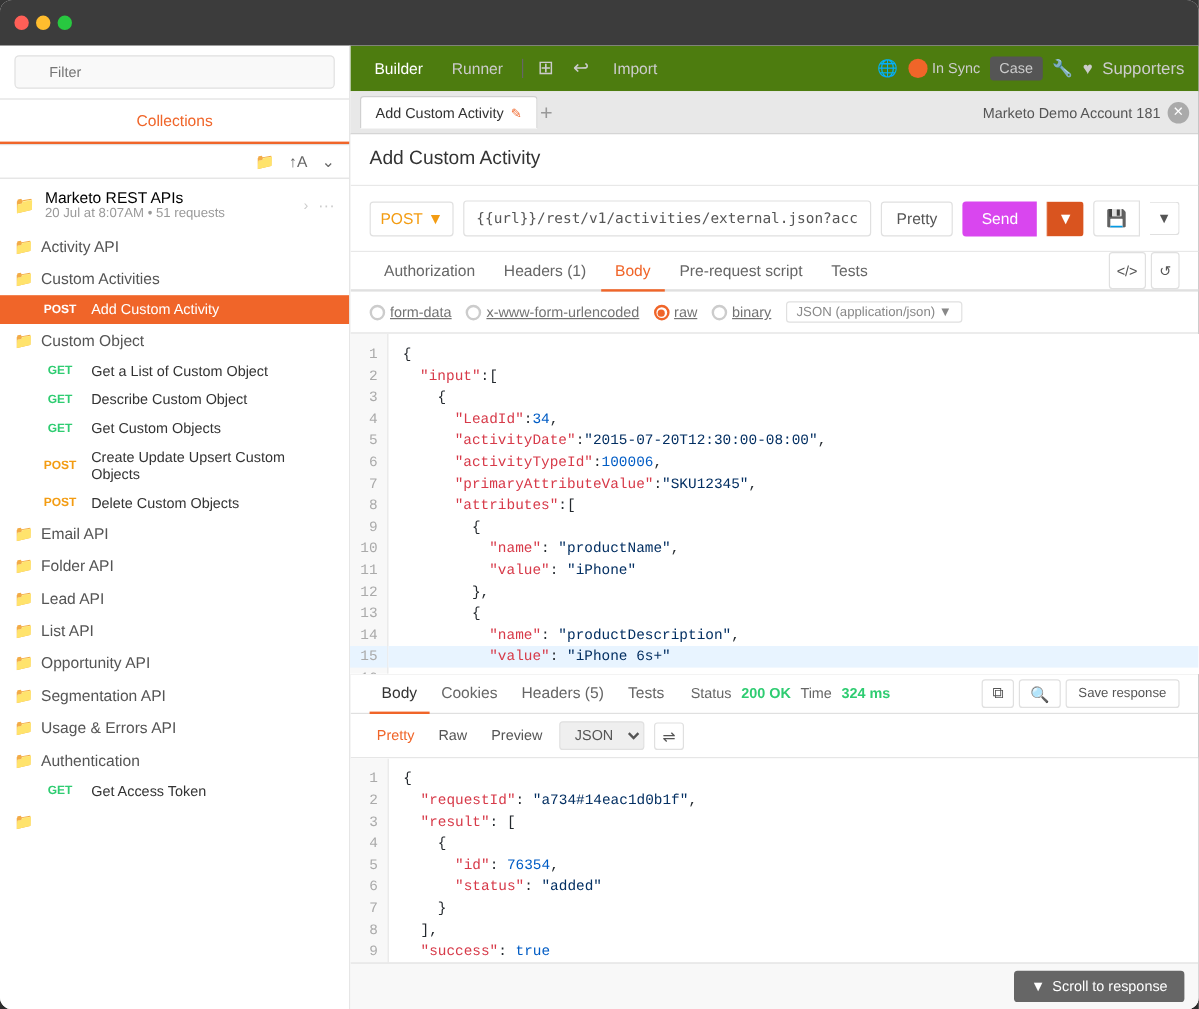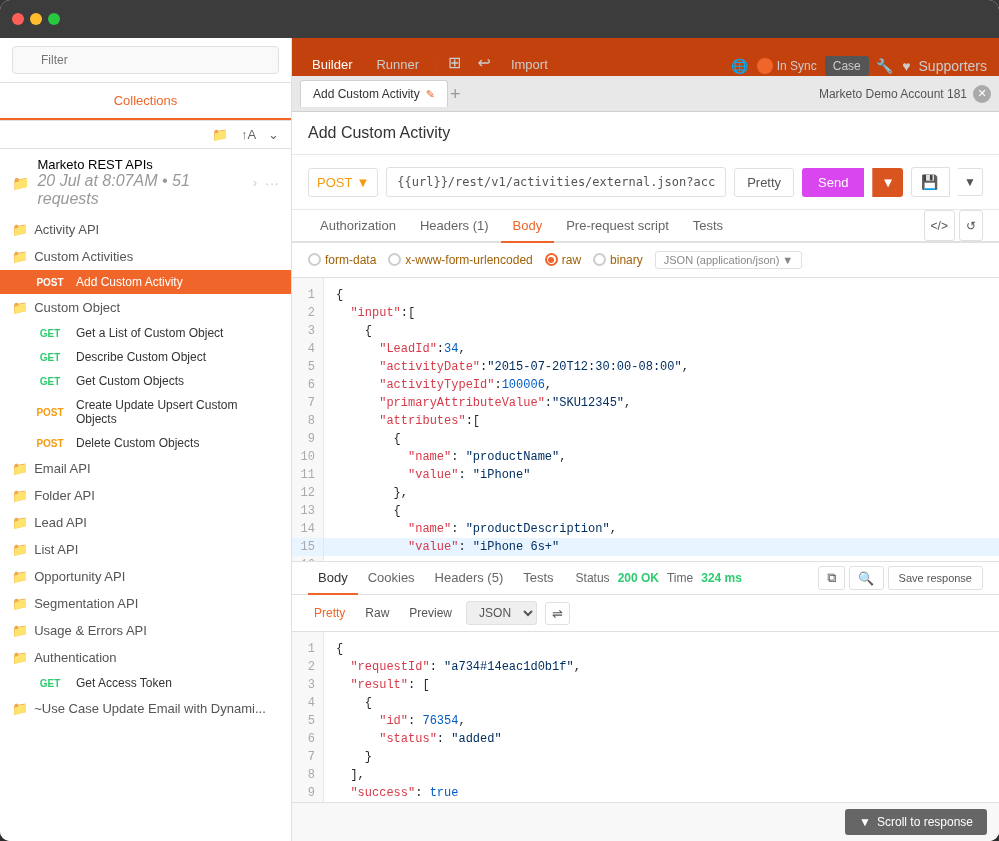--- a/index.html
+++ b/index.html
@@ -37,21 +37,21 @@
     .sidebar-toolbar-btn { background: none; border: none; cursor: pointer; color: #666; font-size: 13px; padding: 2px 4px; }
 
     
     .sidebar-list { flex: 1; overflow-y: auto; }
     .collection-item { display: flex; align-items: center; padding: 8px 12px; gap: 8px; cursor: pointer; }
 
     .folder-icon { font-size: 14px; color: #888; flex-shrink: 0; }
 
     .item-content { flex: 1; min-width: 0; }
     .item-name { font-size: 13px; font-weight: 500; white-space: nowrap; overflow: hidden; text-overflow: ellipsis; }
-    .item-meta { font-size: 16px; color: #999; font-style: italic; }
+    .item-meta { font-size: 11px; color: #999; }
 
     .item-arrow { color: #ccc; font-size: 12px; }
     .item-more { color: #ccc; font-size: 14px; }
     .sub-section-header { display: flex; align-items: center; padding: 6px 12px; gap: 6px; cursor: pointer; color: #555; }
     .sub-section-header .folder-icon { font-size: 13px; color: #888; }
     .sub-section-name { font-size: 13px; font-weight: 500; }
 
     .sub-item { display: flex; align-items: center; padding: 5px 12px 5px 32px; gap: 8px; cursor: pointer; }
     .sub-item.active-item { background: #e8f4f8; }
 
@@ -59,21 +59,21 @@
     .method-get { color: #2ecc71; }
     .method-post { color: #f39c12; }
     .sub-item-name { font-size: 12px; color: #333; }
 
     .active-item .sub-item-name { font-weight: 500; }
 
     
     .main { flex: 1; display: flex; flex-direction: column; overflow: hidden; }
 
     
-    .top-nav { height: 38px; background: #c2410c; display: flex; align-items: flex-end; padding: 0 12px; gap: 8px; flex-shrink: 0; }
+    .top-nav { height: 38px; background: #4d7c0f; display: flex; align-items: center; padding: 0 12px; gap: 8px; flex-shrink: 0; }
     .nav-btn { background: none; border: none; color: #ccc; font-size: 13px; cursor: pointer; padding: 4px 8px; border-radius: 3px; }
     .nav-btn.active { color: #fff; }
     .nav-divider { width: 1px; height: 16px; background: #666; }
     .nav-icon-btn { background: none; border: none; color: #ccc; cursor: pointer; font-size: 16px; padding: 4px; }
     .nav-right { margin-left: auto; display: flex; align-items: center; gap: 8px; }
     .nav-status { display: flex; align-items: center; gap: 4px; color: #ccc; font-size: 12px; }
     .sync-dot { width: 16px; height: 16px; background: #f06529; border-radius: 50%; display: flex; align-items: center; justify-content: center; font-size: 8px; color: white; }
     .nav-user { background: #555; border: none; color: #ccc; font-size: 12px; padding: 3px 8px; border-radius: 3px; cursor: pointer; }
     .nav-icon { color: #ccc; font-size: 14px; cursor: pointer; }
 
@@ -101,21 +101,21 @@
 
     
     .request-sub-tabs { display: flex; border-bottom: 2px solid #e0e0e0; flex-shrink: 0; padding: 0 16px; }
     .req-tab { padding: 8px 12px; font-size: 13px; color: #666; cursor: pointer; border-bottom: 2px solid transparent; margin-bottom: -2px; text-align: right; }
     .req-tab.active { color: #f06529; border-bottom-color: #f06529; font-weight: 500; }
     .req-tab-right { margin-left: auto; display: flex; gap: 4px; }
     .req-icon-btn { background: none; border: 1px solid #e0e0e0; border-radius: 3px; padding: 3px 6px; cursor: pointer; color: #555; font-size: 12px; }
 
     
     .body-options { display: flex; align-items: center; gap: 12px; padding: 8px 16px; border-bottom: 1px solid #e0e0e0; flex-shrink: 0; }
-    .body-radio { display: flex; align-items: flex-start; gap: 4px; font-size: 12px; color: #a16207; cursor: pointer; }
+    .body-radio { display: flex; align-items: flex-end; gap: 4px; font-size: 12px; color: #737373; cursor: pointer; text-decoration: underline; }
     .radio-circle { width: 13px; height: 13px; border-radius: 50%; border: 2px solid #ccc; display: flex; align-items: center; justify-content: center; }
     .radio-circle.selected { border-color: #f06529; }
     .radio-circle.selected::after { content: ''; width: 6px; height: 6px; background: #f06529; border-radius: 50%; }
     .json-badge { background: none; border: 1px solid #e0e0e0; border-radius: 3px; padding: 2px 8px; font-size: 11px; color: #888; cursor: pointer; display: flex; align-items: center; gap: 3px; }
 
     
     .code-editor { flex: 1; background: #fff; overflow: auto; font-family: 'Courier New', monospace; font-size: 12px; display: flex; min-height: 0; position: relative; }
     .line-numbers { background: #f8f8f8; padding: 8px 8px; color: #aaa; font-size: 12px; line-height: 1.5; text-align: right; user-select: none; border-right: 1px solid #e8e8e8; min-width: 32px; flex-shrink: 0; }
     .line-num { line-height: 1.5; }
     .code-content { flex: 1; padding: 8px 12px; line-height: 1.5; white-space: pre; }
@@ -281,21 +281,20 @@
           <span class="sub-section-name">Authentication</span>
         </div>
 
         <div class="sub-item">
           <span class="method-badge method-get">GET</span>
           <span class="sub-item-name">Get Access Token</span>
         </div>
 
         <div class="sub-section-header">
           <span class="folder-icon">📁</span>
-          <span class="sub-section-name">~Use Case Update Email with Dynami...</span>
         </div>
       </div>
     </div>
 
     <div class="main">
 
       <div class="top-nav">
         <button class="nav-btn active">Builder</button>
         <button class="nav-btn">Runner</button>
         <div class="nav-divider"></div>

